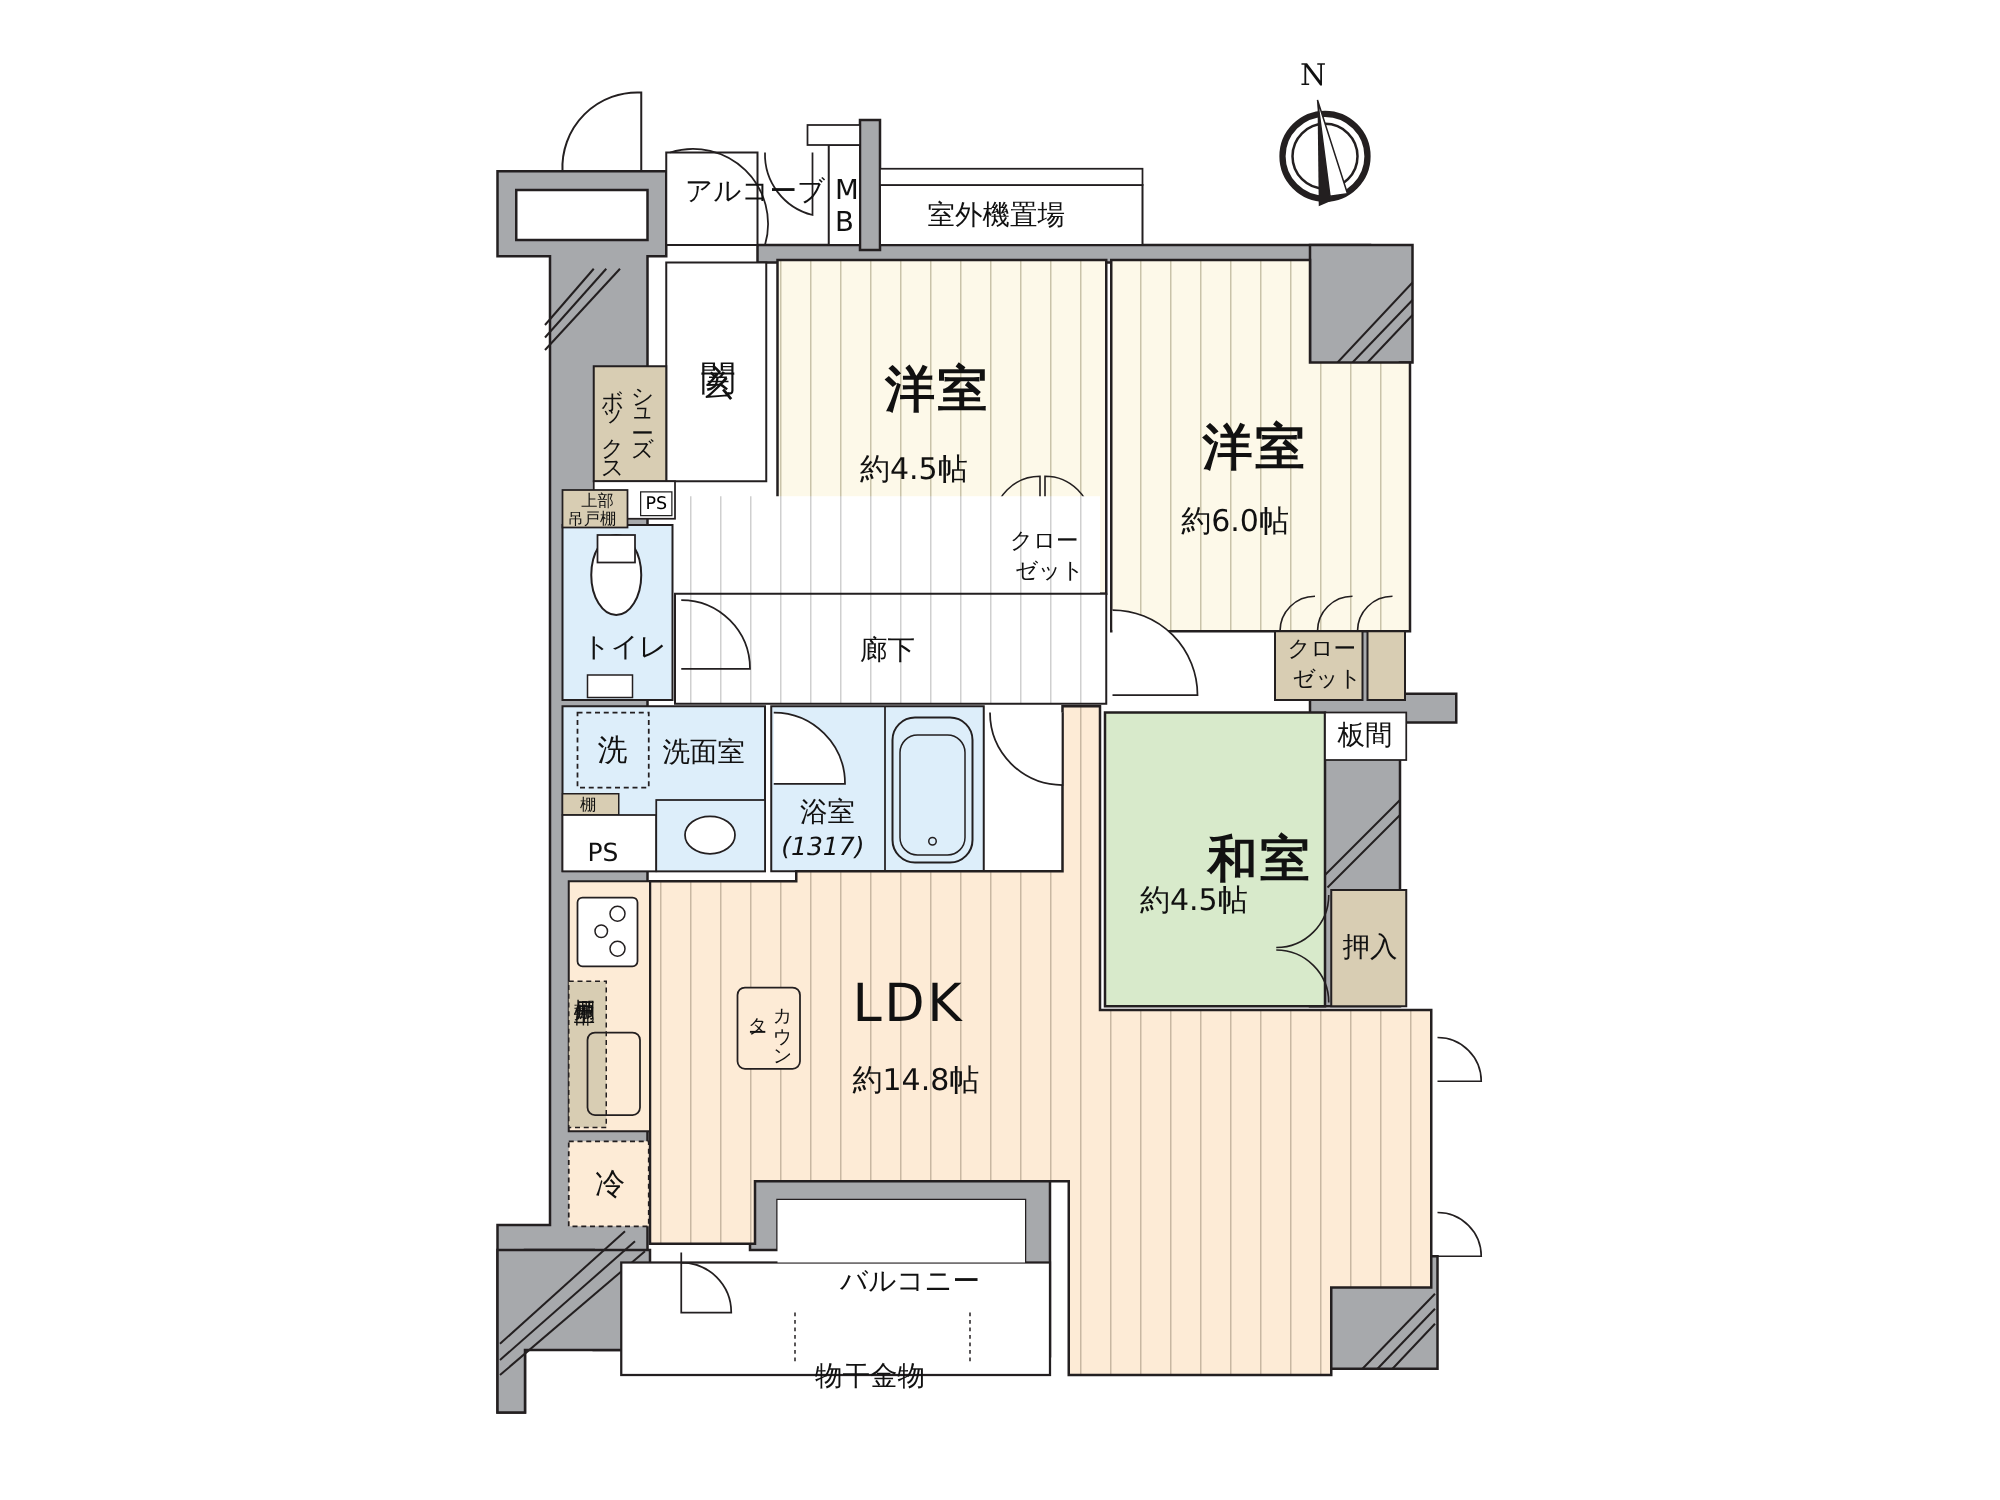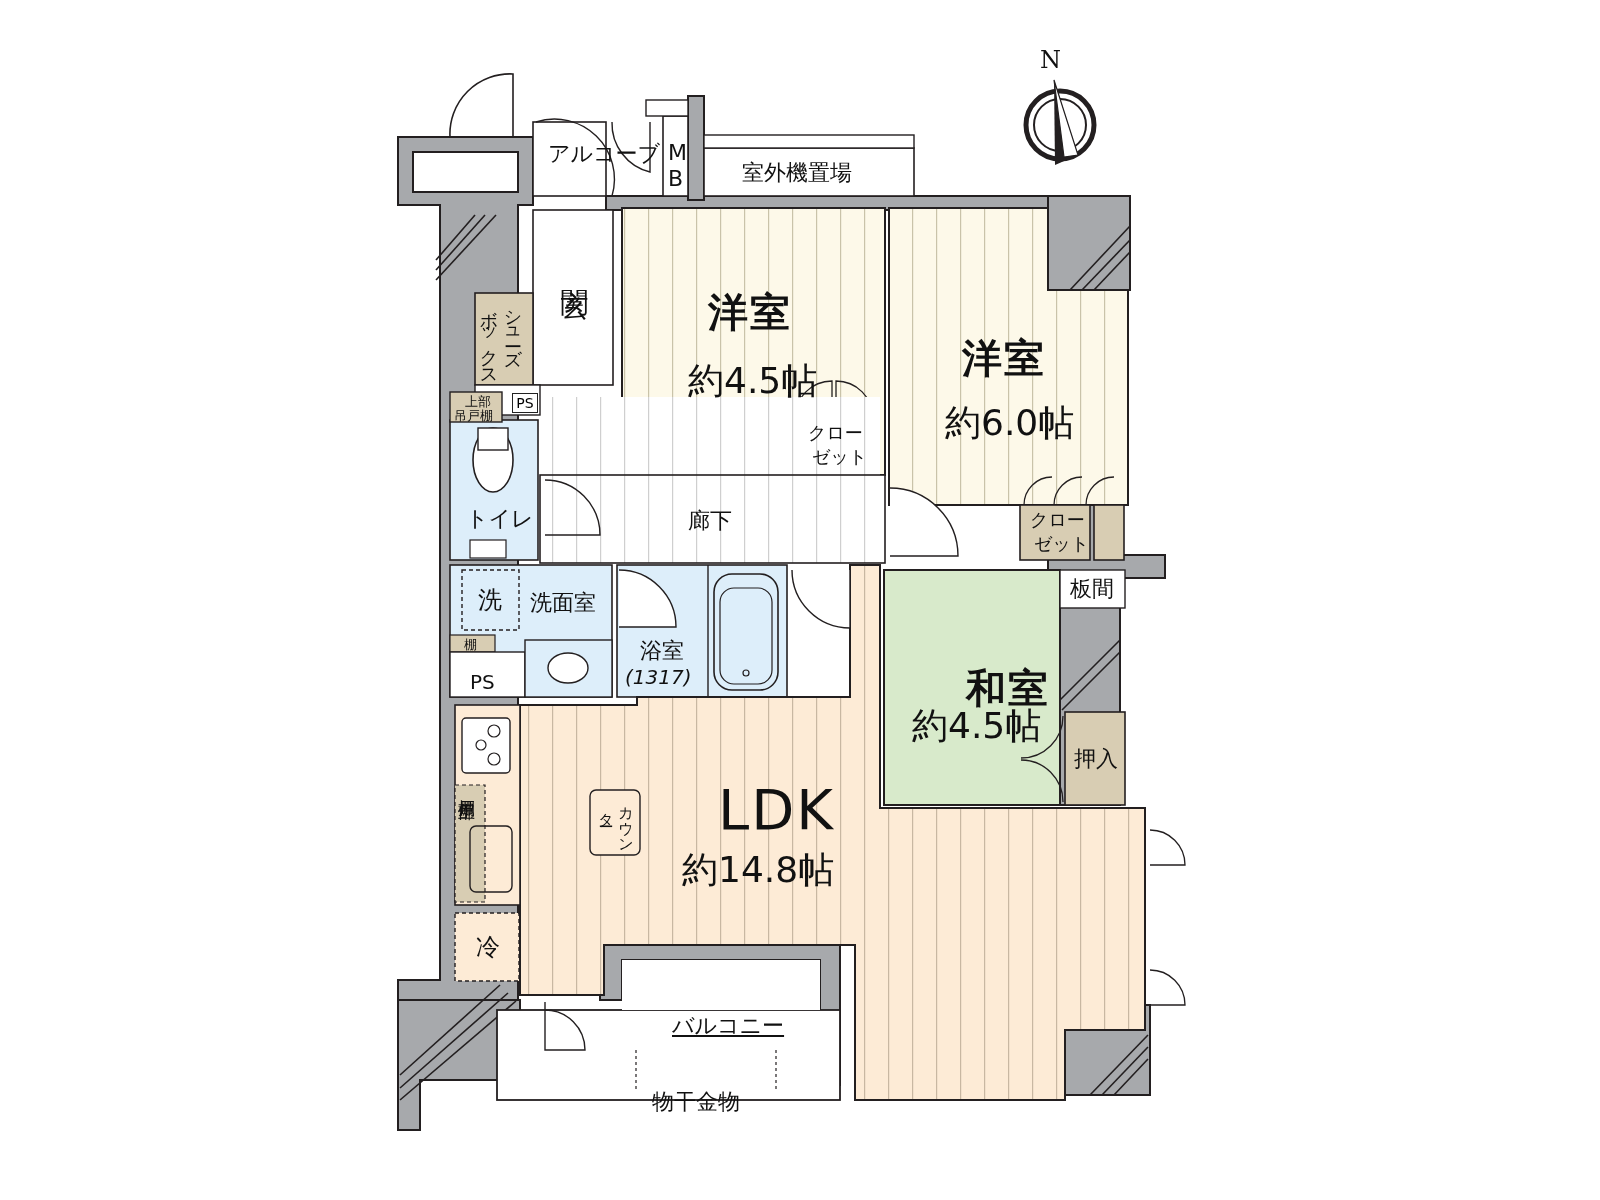--- a/index.html
+++ b/index.html
@@ -1,21 +1,21 @@
 <!DOCTYPE html>
 <html><head>
 <meta charset="utf-8">
 <style>
   html, body { margin:0; padding:0; background:#ffffff; }
   body { width:1600px; height:1200px; position:relative; overflow:hidden;
          font-family:"DejaVu Sans", "Liberation Sans", sans-serif; }
   #plan { position:absolute; left:0; top:0; width:1600px; height:1200px; }
   .lbl { position:absolute; color:#111; white-space:nowrap; line-height:1; }
   .big { font-size:40px; font-weight:bold; letter-spacing:2px; }
-  .area { font-size:36px; }
+  .area { font-size:24px; }
   .mid { font-size:22px; }
   .sm { font-size:18px; }
   .xs { font-size:13px; }
   .vert { writing-mode:vertical-rl; text-orientation:upright; letter-spacing:-1px; }
   .ps-box { position:absolute; border:1.5px solid #222; background:#fff;
             font-size:14px; display:flex; align-items:center; justify-content:center; }
 </style>
 </head>
 <body>
 
@@ -193,21 +193,21 @@
 <div class="lbl xs" style="left:464px;top:638px;">棚</div>
 <div class="lbl mid" style="left:470px;top:672px;font-size:20px;">PS</div>
 <div class="lbl mid" style="left:640px;top:640px;">浴室</div>
 <div class="lbl sm" style="left:625px;top:667px;font-size:20px;font-style:italic;">(1317)</div>
 
 <div class="lbl big" style="left:928px;top:668px;margin-left:38px;">和室</div>
 <div class="lbl area" style="left:912px;top:708px;">約4.5帖</div>
 <div class="lbl mid" style="left:1070px;top:578px;">板間</div>
 <div class="lbl mid" style="left:1074px;top:748px;">押入</div>
 
-<div class="lbl big" style="left:718px;top:782px;font-weight:normal;font-size:56px;">LDK</div>
+<div class="lbl big" style="left:682px;top:782px;font-weight:normal;font-size:42px;">LDK</div>
 <div class="lbl area" style="left:682px;top:852px;">約14.8帖</div>
 <div class="lbl sm vert" style="left:618px;top:796px;font-size:15px;">カウン</div>
 <div class="lbl sm vert" style="left:598px;top:802px;font-size:15px;">ター</div>
 <div class="lbl sm vert" style="left:458px;top:790px;font-size:17px;">上部吊戸棚</div>
 <div class="lbl mid" style="left:476px;top:935px;font-size:24px;">冷</div>
 
-<div class="lbl mid" style="left:672px;top:1015px;text-decoration:underline;">バルコニー</div>
+<div class="lbl mid" style="left:672px;top:1015px;">バルコニー</div>
 <div class="lbl mid" style="left:652px;top:1062px;margin-top:29px;">物干金物</div>
 
 </body></html>

